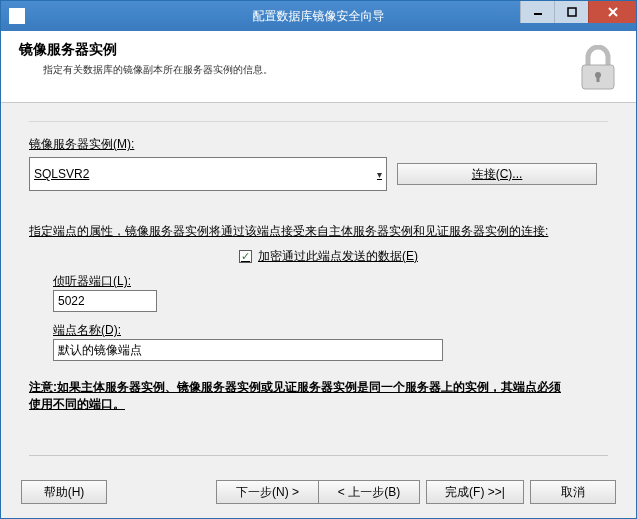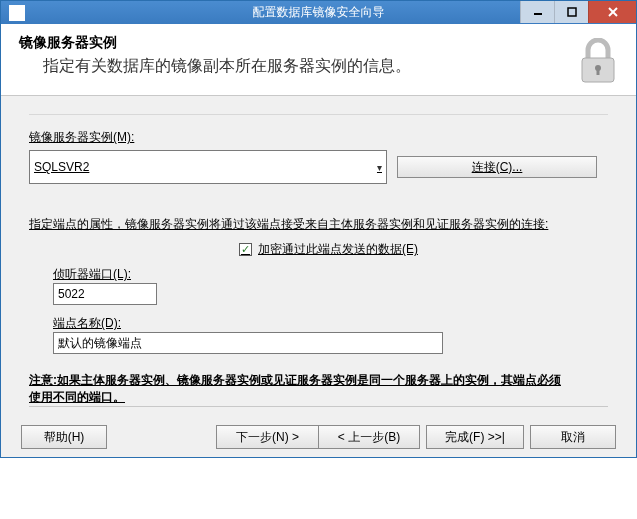--- a/index.html
+++ b/index.html
@@ -1,27 +1,27 @@
 <!DOCTYPE html>
 <html><head>
 <meta charset="utf-8">
 <style>
   * { box-sizing: border-box; margin: 0; padding: 0; }
   html, body { width: 637px; height: 519px; font-family: "Microsoft YaHei", "SimSun", Tahoma, sans-serif; font-size: 12px; background: #fff; }
-  .window { width: 637px; height: 458px; border: 1px solid #2a6fb0; display: flex; flex-direction: column; background: #f0f0f0; }
+  .window { width: 637px; height: 519px; border: 1px solid #2a6fb0; display: flex; flex-direction: column; background: #f0f0f0; }
   .titlebar { height: 30px; background: linear-gradient(#4a8cd0, #3a7bc0); display: flex; align-items: center; position: relative; color: #fff; }
   .title-icon { width: 16px; height: 16px; margin: 0 6px 0 8px; background: #fff; }
   .title-text { position: absolute; left: 50%; transform: translateX(-50%); font-size: 12px; }
   .winbtns { position: absolute; right: 0; top: 0; display: flex; height: 22px; }
   .winbtn { width: 34px; height: 22px; border-left: 1px solid rgba(0,0,0,0.15); display: flex; align-items: center; justify-content: center; font-family: Arial; }
   .winbtn.min, .winbtn.max { background: #c9d8e8; color: #000; }
   .winbtn.close { background: #c94f3f; color: #fff; width: 48px; }
   .header { background: #fff; border-bottom: 1px solid #c8c8c8; padding: 10px 16px 10px 18px; position: relative; min-height: 72px; }
   .header h1 { font-size: 14px; font-weight: bold; margin-bottom: 4px; }
-  .header p { font-size: 16px; color: #333; padding-left: 24px; }
+  .header p { font-size: 10px; color: #333; padding-left: 24px; }
   .lock { position: absolute; right: 16px; top: 14px; }
   .body { flex: 1; background: #f0f0f0; padding: 18px 28px 10px 28px; display: flex; flex-direction: column; text-decoration: underline; }
   .inner { border-top: 1px solid #d8d8d8; padding-top: 14px; }
   .row { display: flex; align-items: center; margin-bottom: 6px; }
   .label { font-size: 12px; }
   .combo { flex: 1; height: 22px; border: 1px solid #7a7a7a; background: #fff; display: flex; align-items: center; padding: 16px 4px; justify-content: space-between; max-width: 358px; }
   .combo-arrow { font-size: 10px; color: #333; }
   .btn-connect { width: 200px; height: 22px; margin-left: 10px; border: 1px solid #8a8a8a; background: linear-gradient(#fafafa,#e3e3e3); cursor: pointer; font-size: 12px; font-family: inherit; }
   .para { font-size: 12px; margin: 32px 0 10px 0; }
   .check-row { display: flex; align-items: center; margin-left: 210px; margin-top: -2px; margin-bottom: 8px; }

